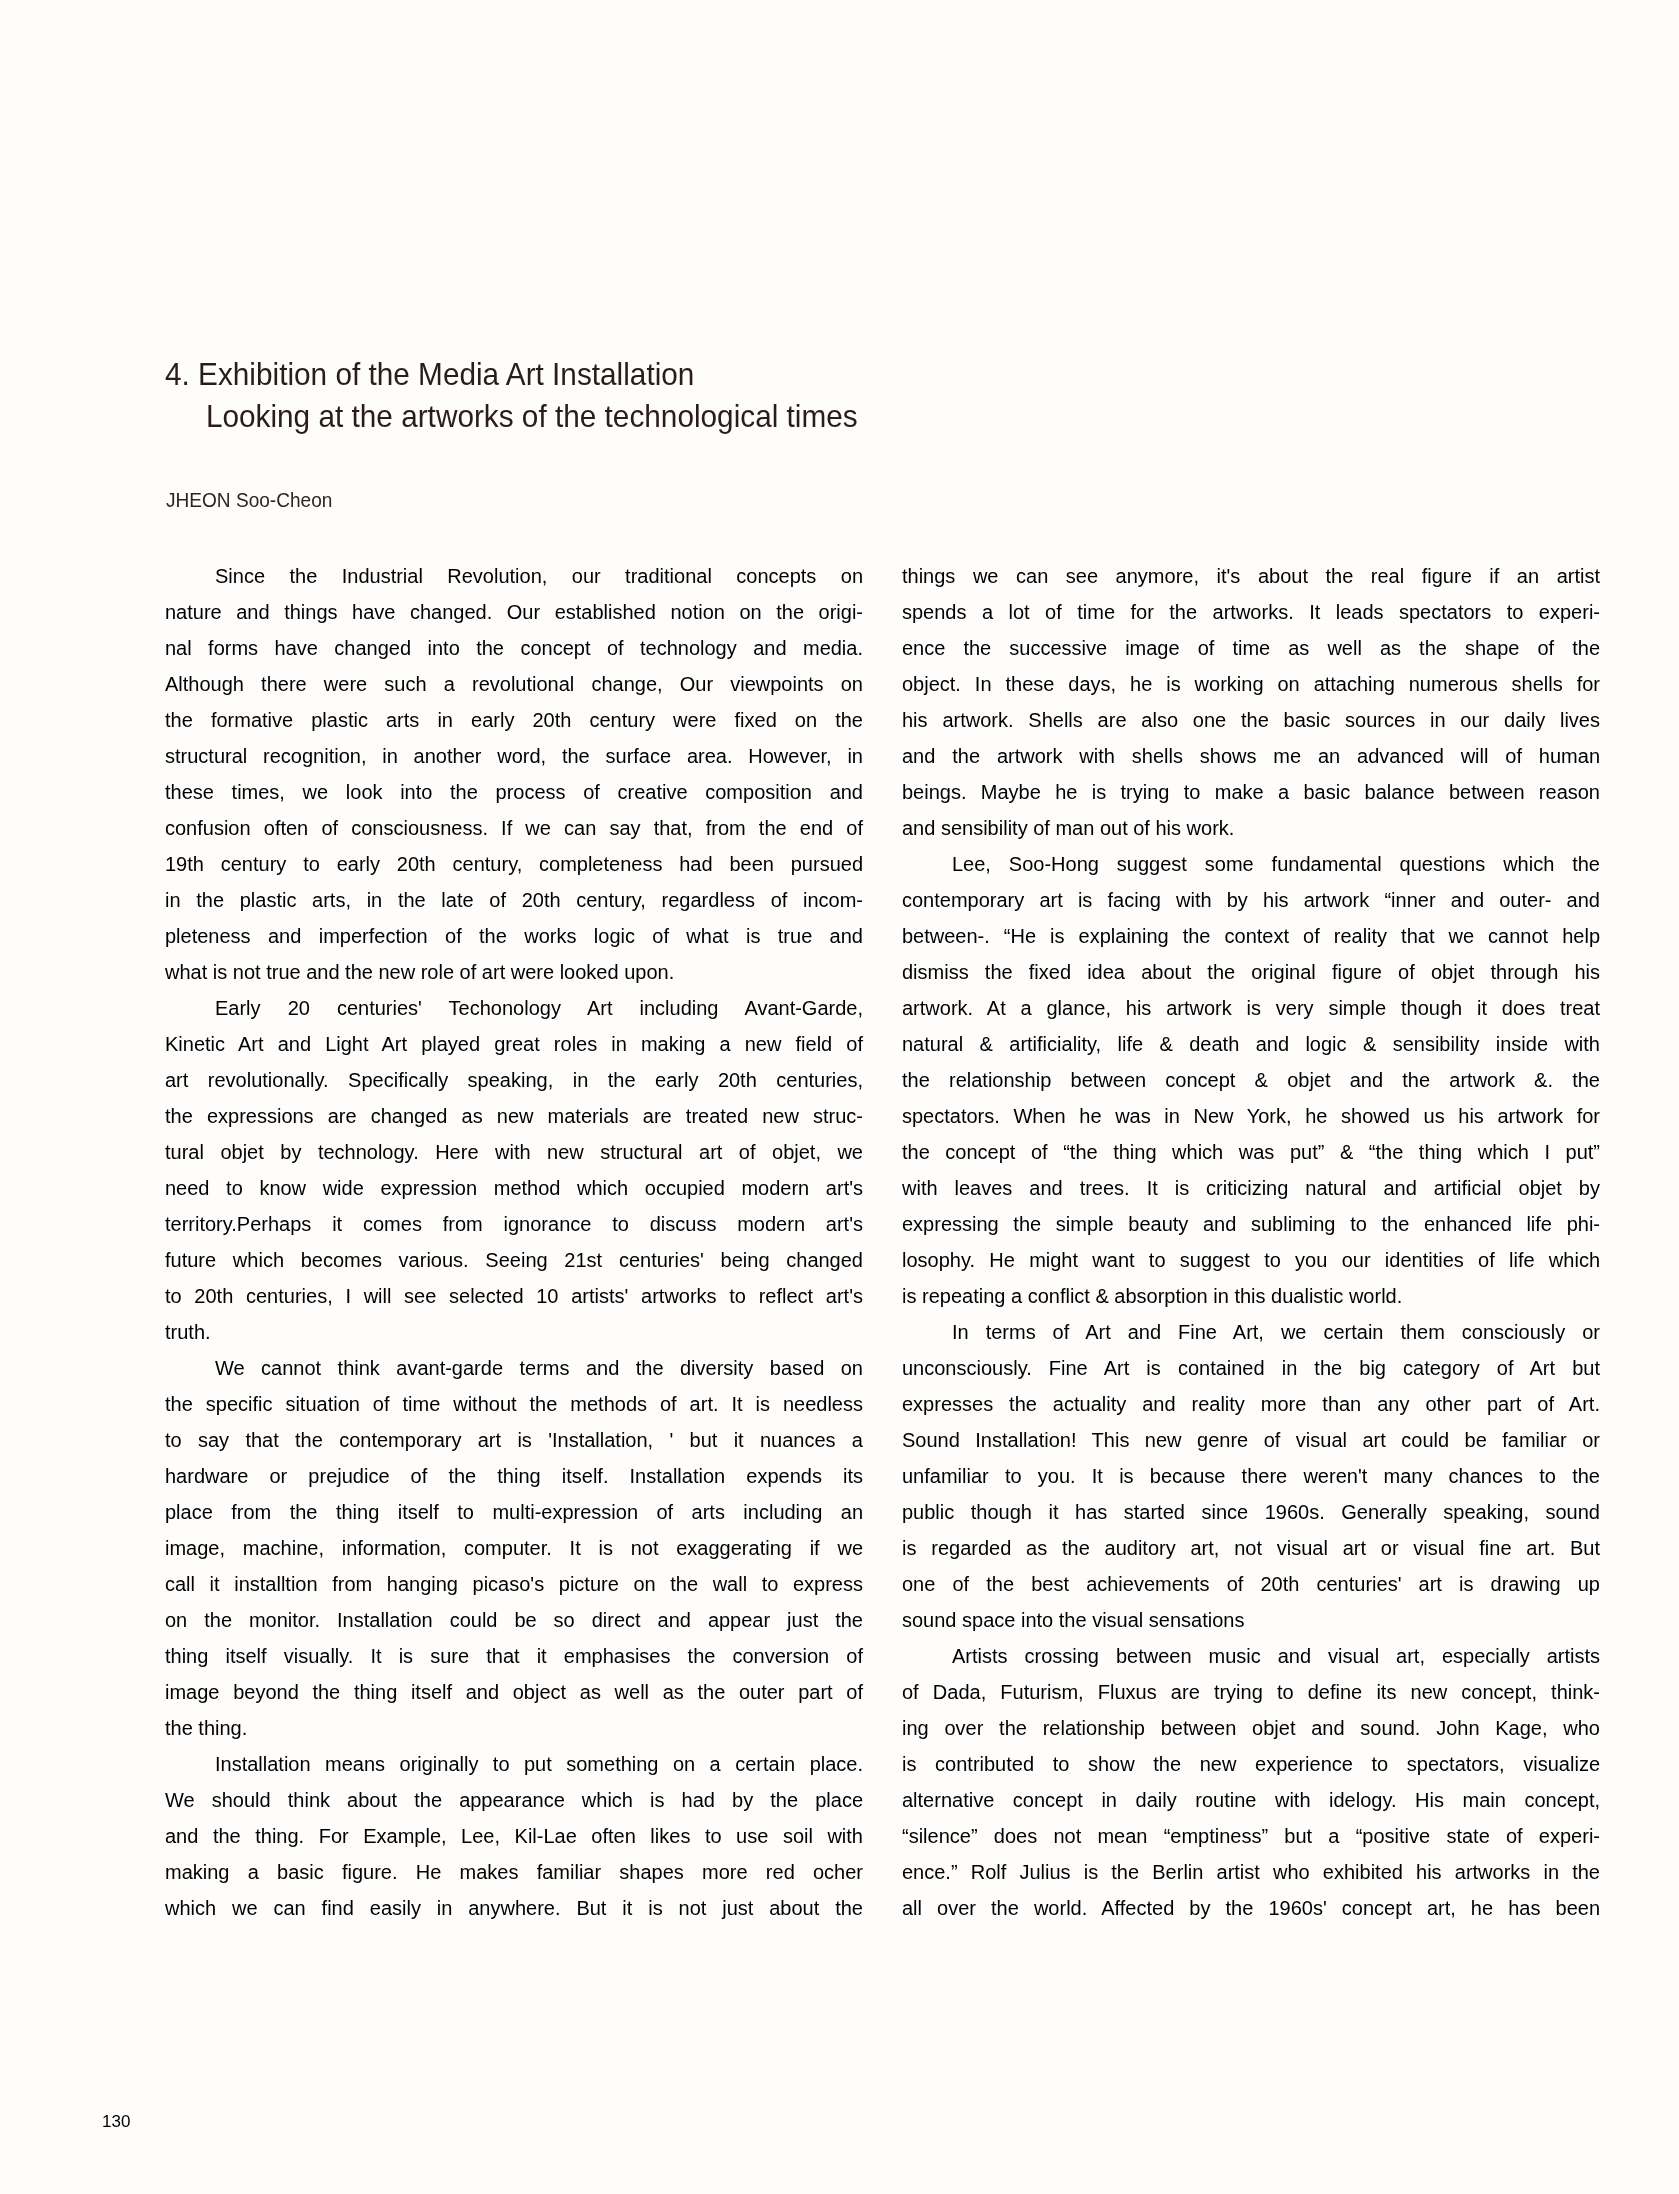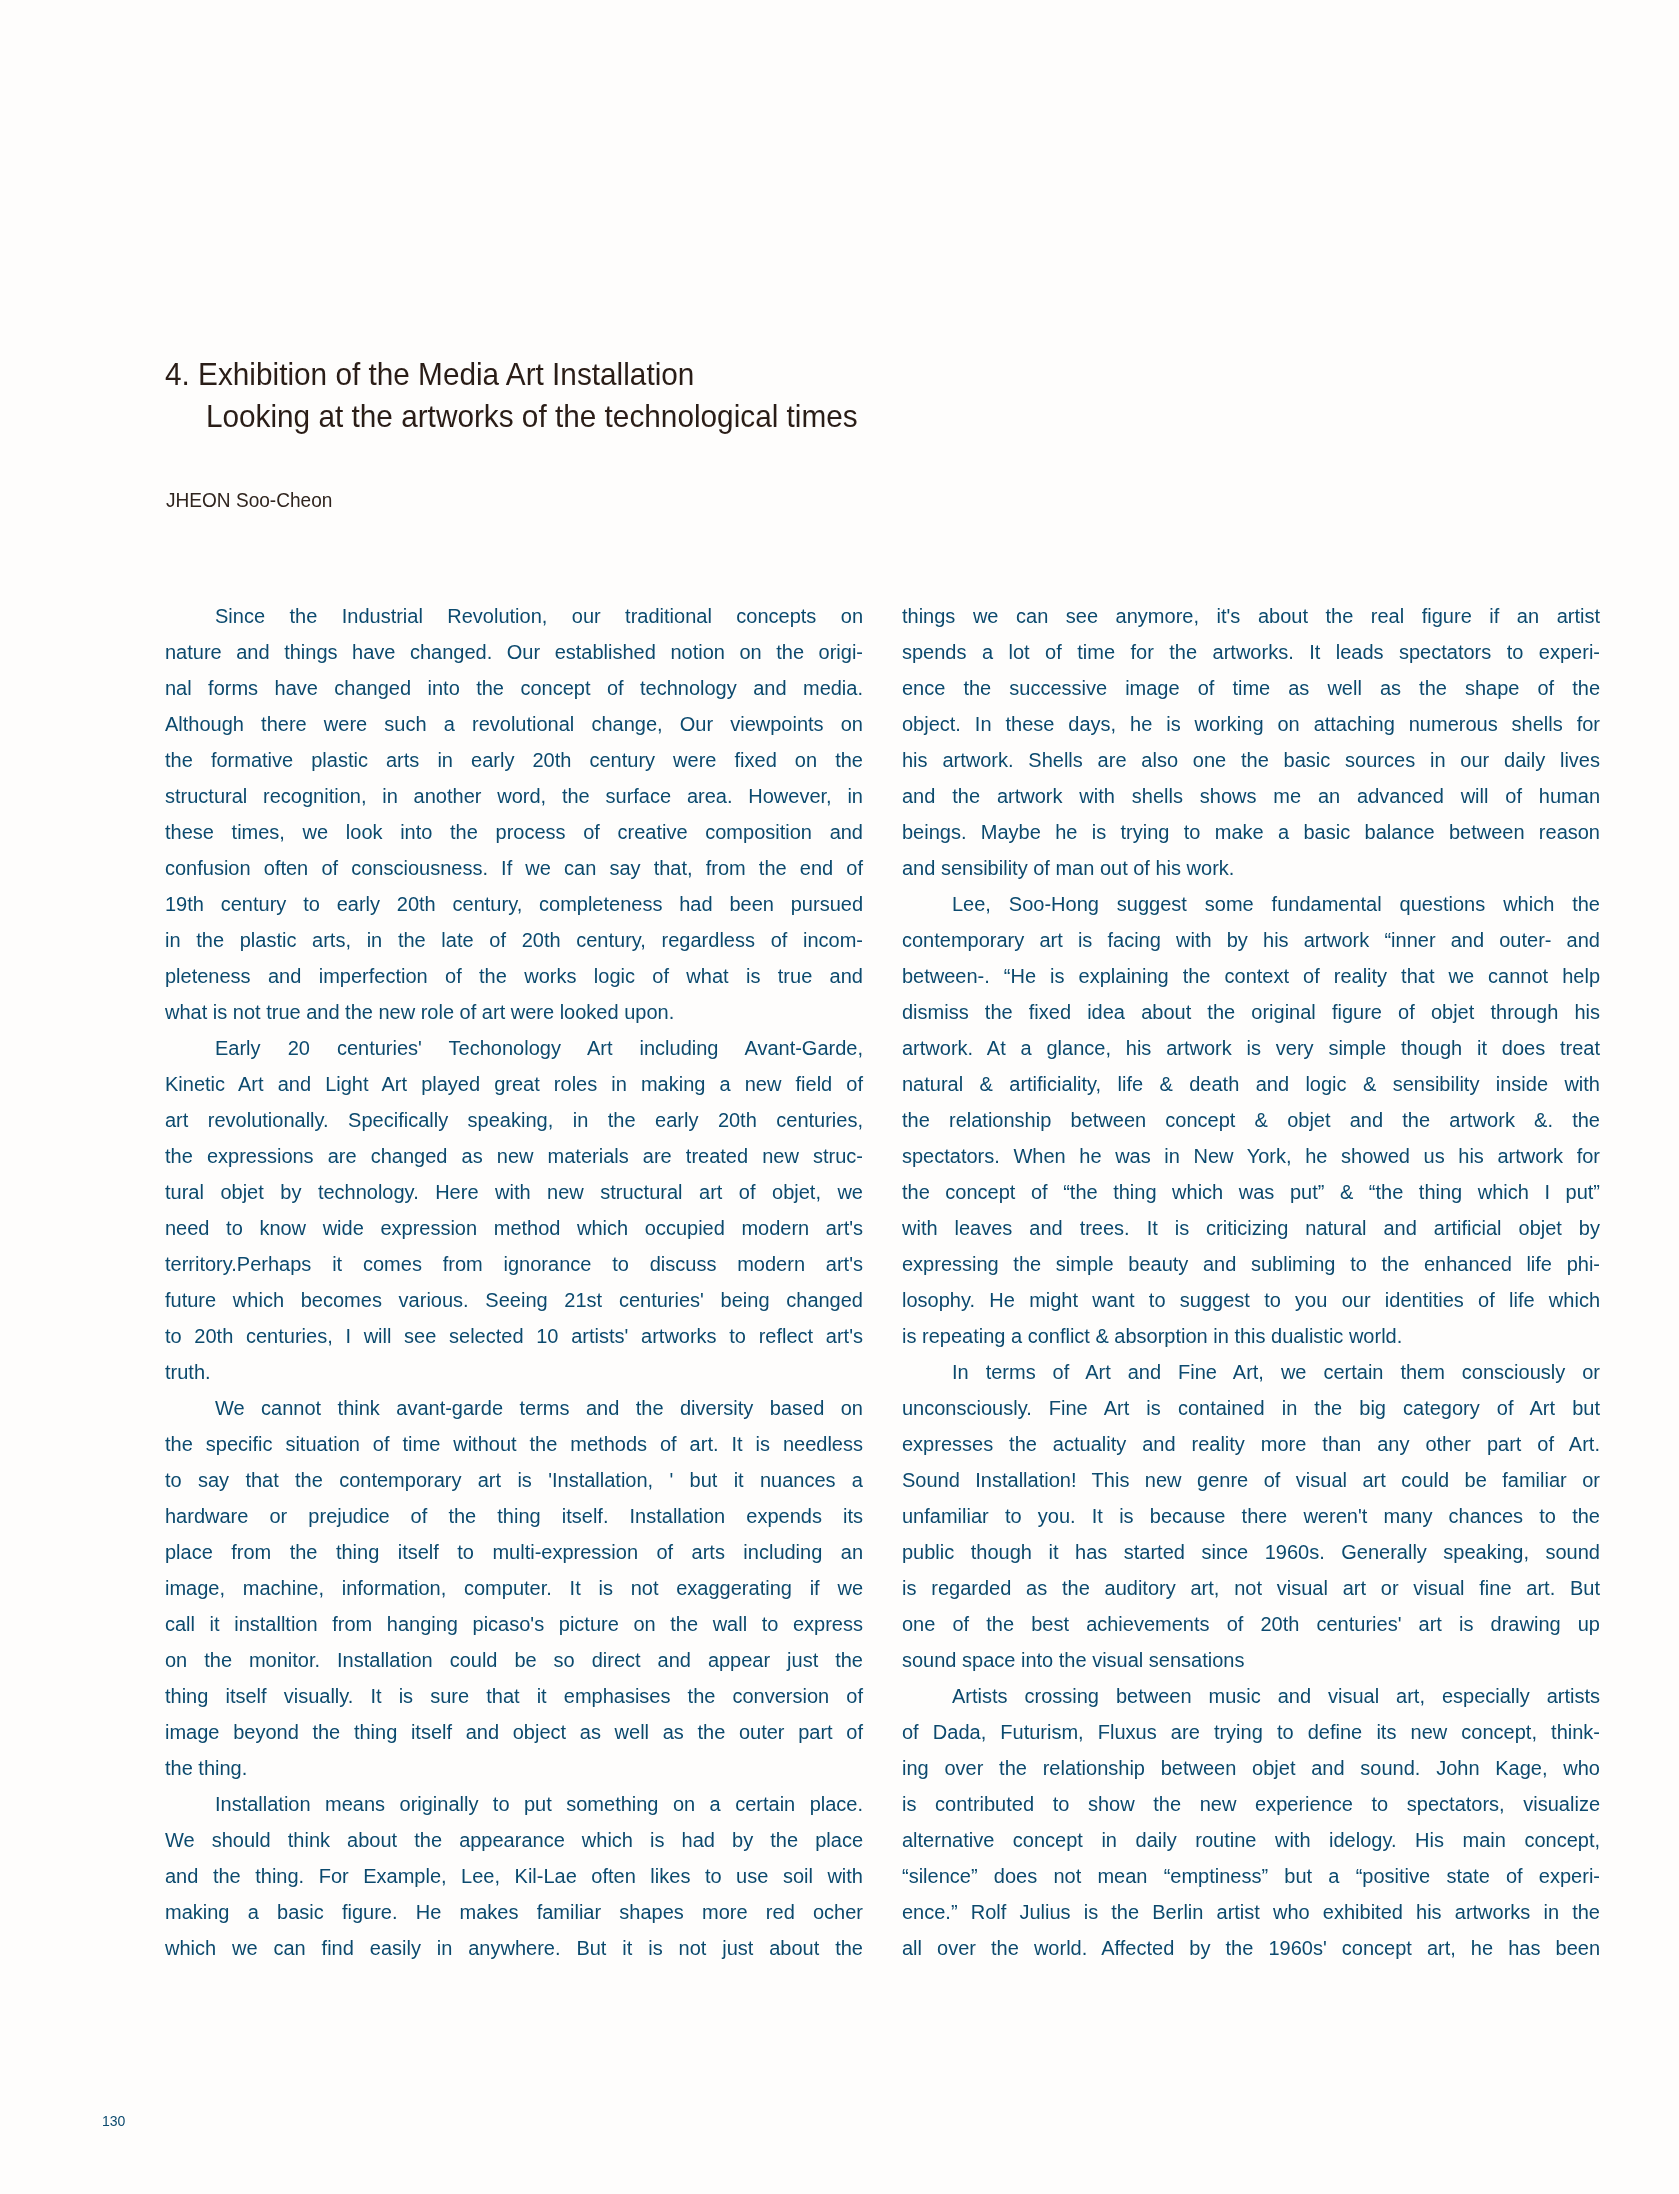--- a/index.html
+++ b/index.html
@@ -20,39 +20,39 @@
   }
   .title .l2 { display: block; padding-left: 44px; }
   .title .l1 { display: block; }
   .author {
     position: absolute; left: 166px; top: 487px;
     color: #2f241e; font-size: 20.5px; line-height: 25.6px;
     transform: scaleX(0.93); transform-origin: left top;
   }
   .col {
     position: absolute; top: 558px; width: 698px;
-    color: #0c4a6e; font-size: 20px; margin-top: 40px;
+    color: #000000; font-size: 20px;
   }
   .col.left { left: 165px; }
   .col.right { left: 902px; text-decoration: underline; }
   .line {
     display: block; height: 36px; line-height: 36px;
     text-align: justify; text-align-last: justify;
     white-space: nowrap; overflow: visible;
   }
   .line.indent { padding-left: 50px; }
   .line.last { text-align-last: left; }
   .line-inner {
     display: inline-block; width: 100%;
     text-align: justify; text-align-last: justify; white-space: normal;
   }
   .line.last .line-inner { text-align-last: left; }
   .pagenum {
     position: absolute; left: 102px; top: 2109px;
-    color: #0c4a6e; font-size: 14px; line-height: 25.6px;
+    color: #000000; font-size: 17px; line-height: 25.6px;
   }
 </style>
 </head>
 <body>
 
 <h1 class="title">
   <span class="l1">4. Exhibition of the Media Art Installation</span>
   <span class="l2">Looking at the artworks of the technological times</span>
 </h1>
 

